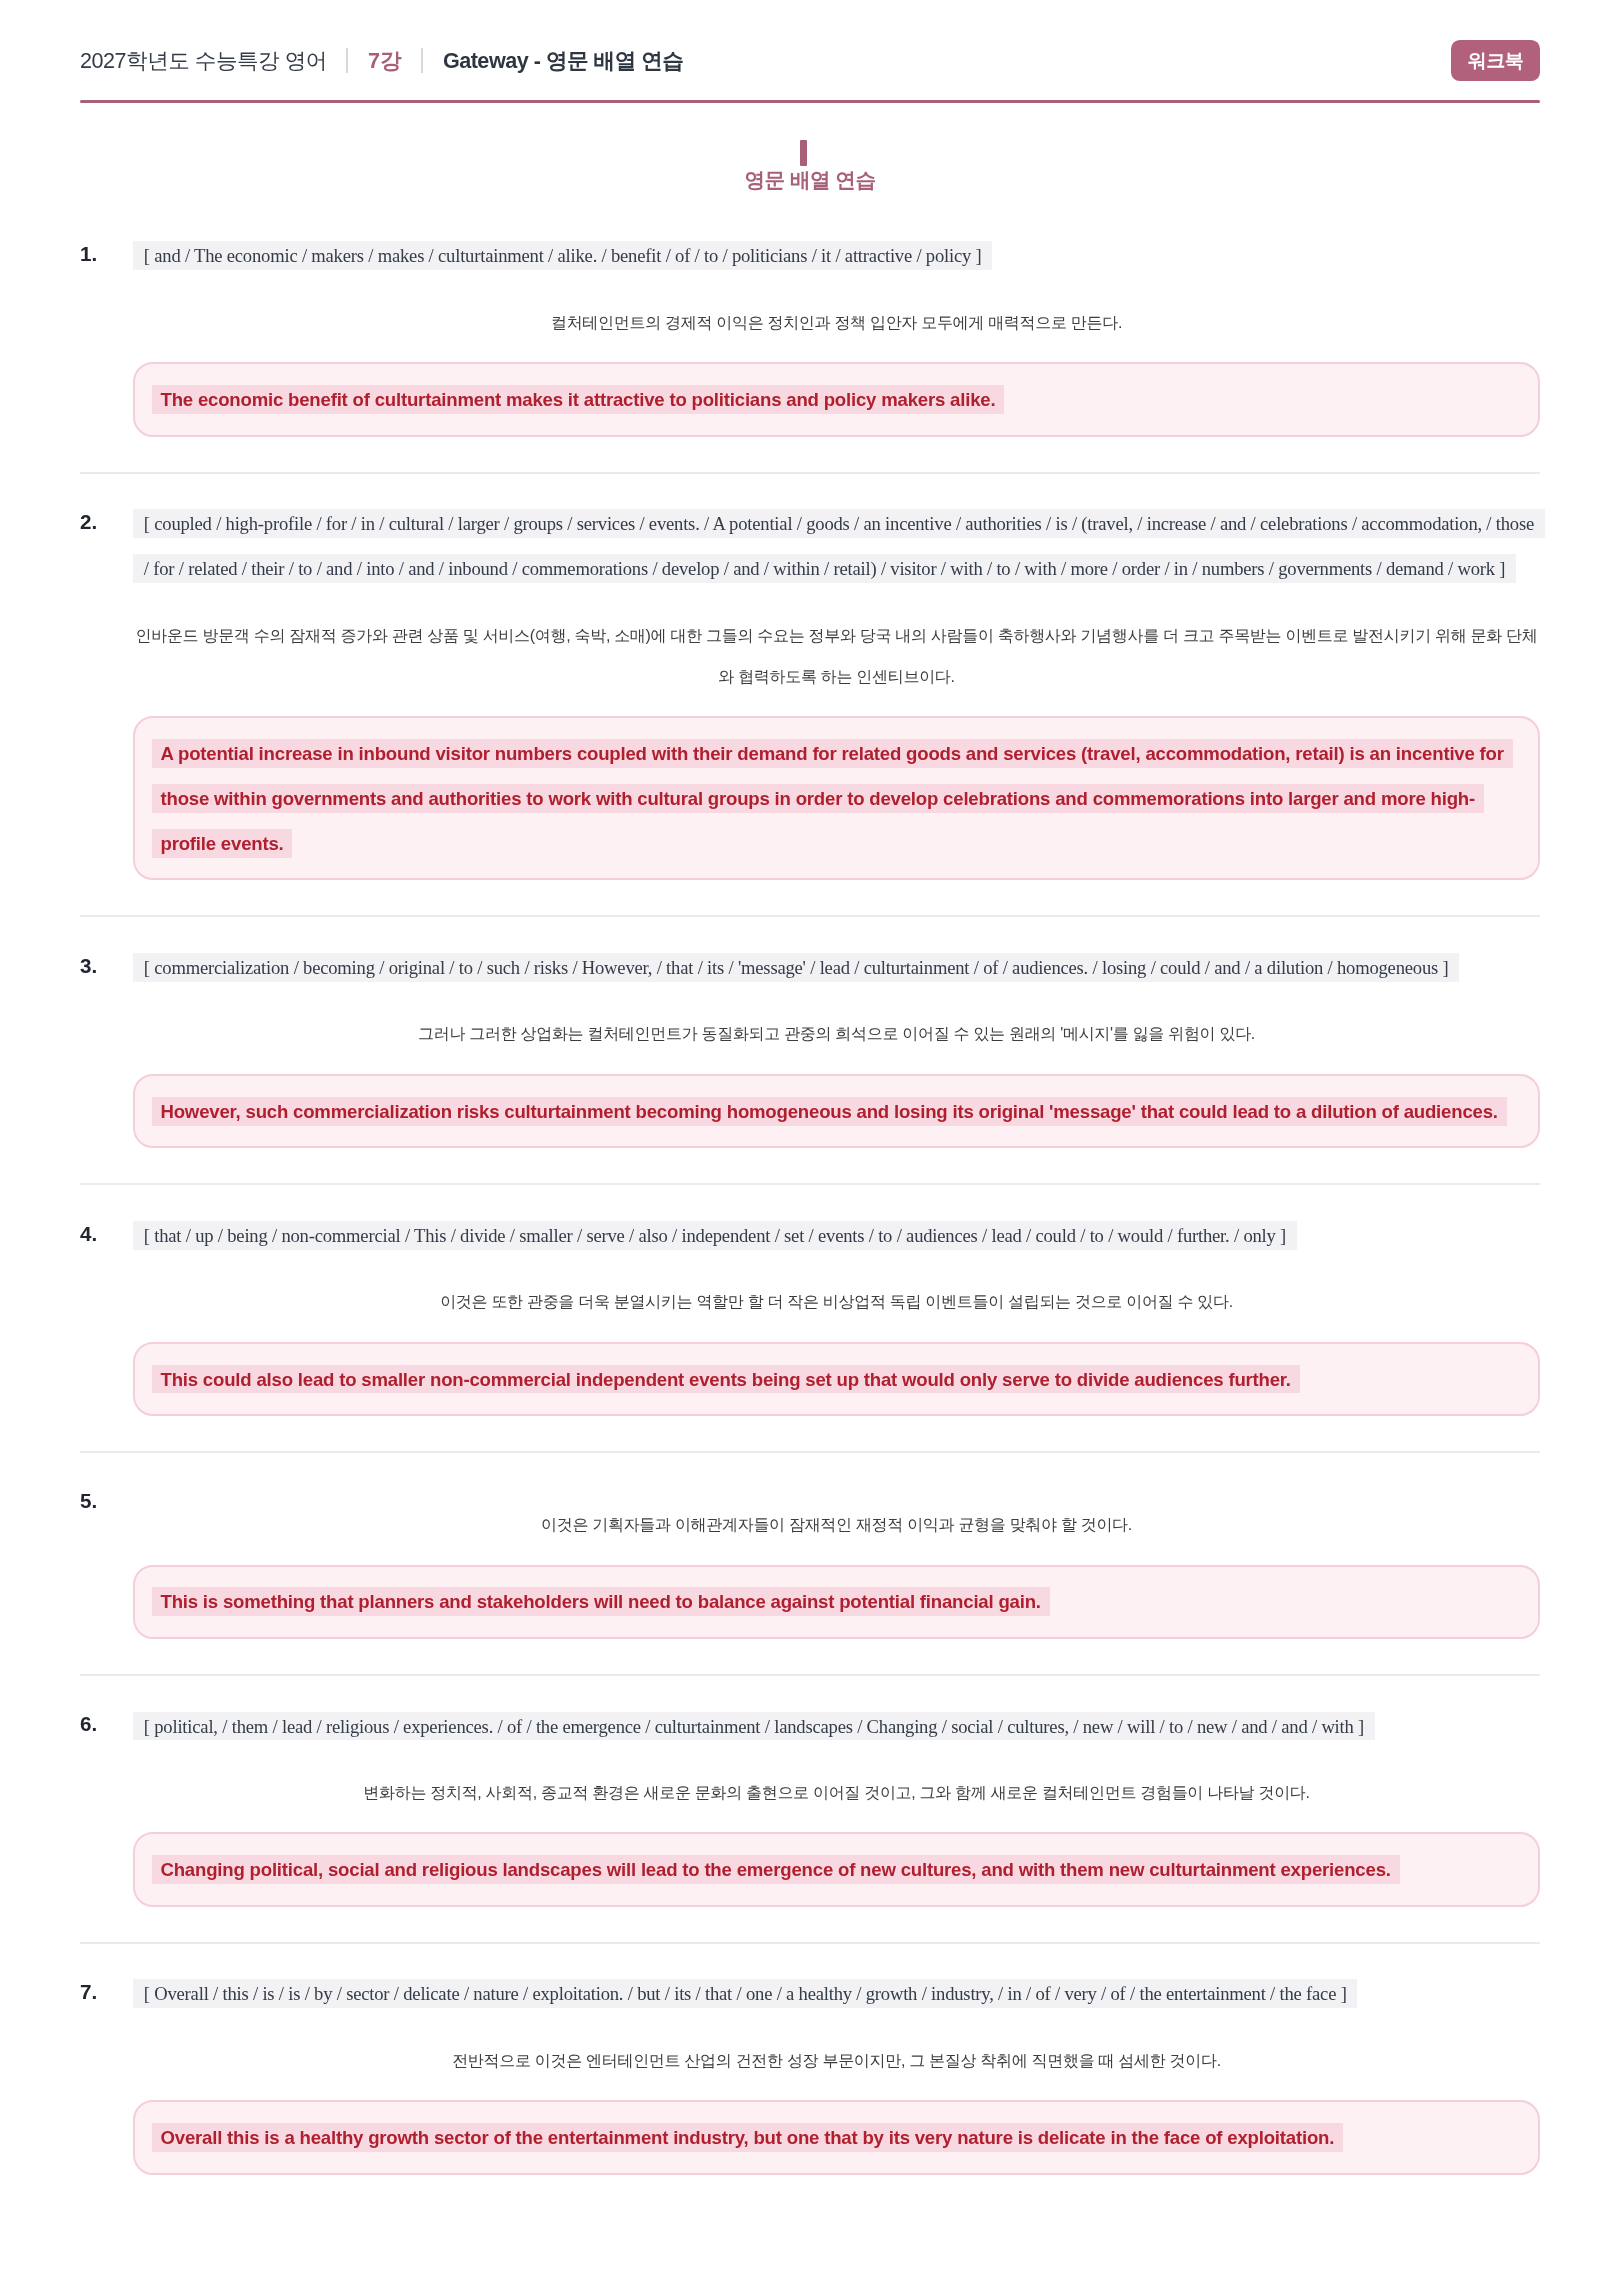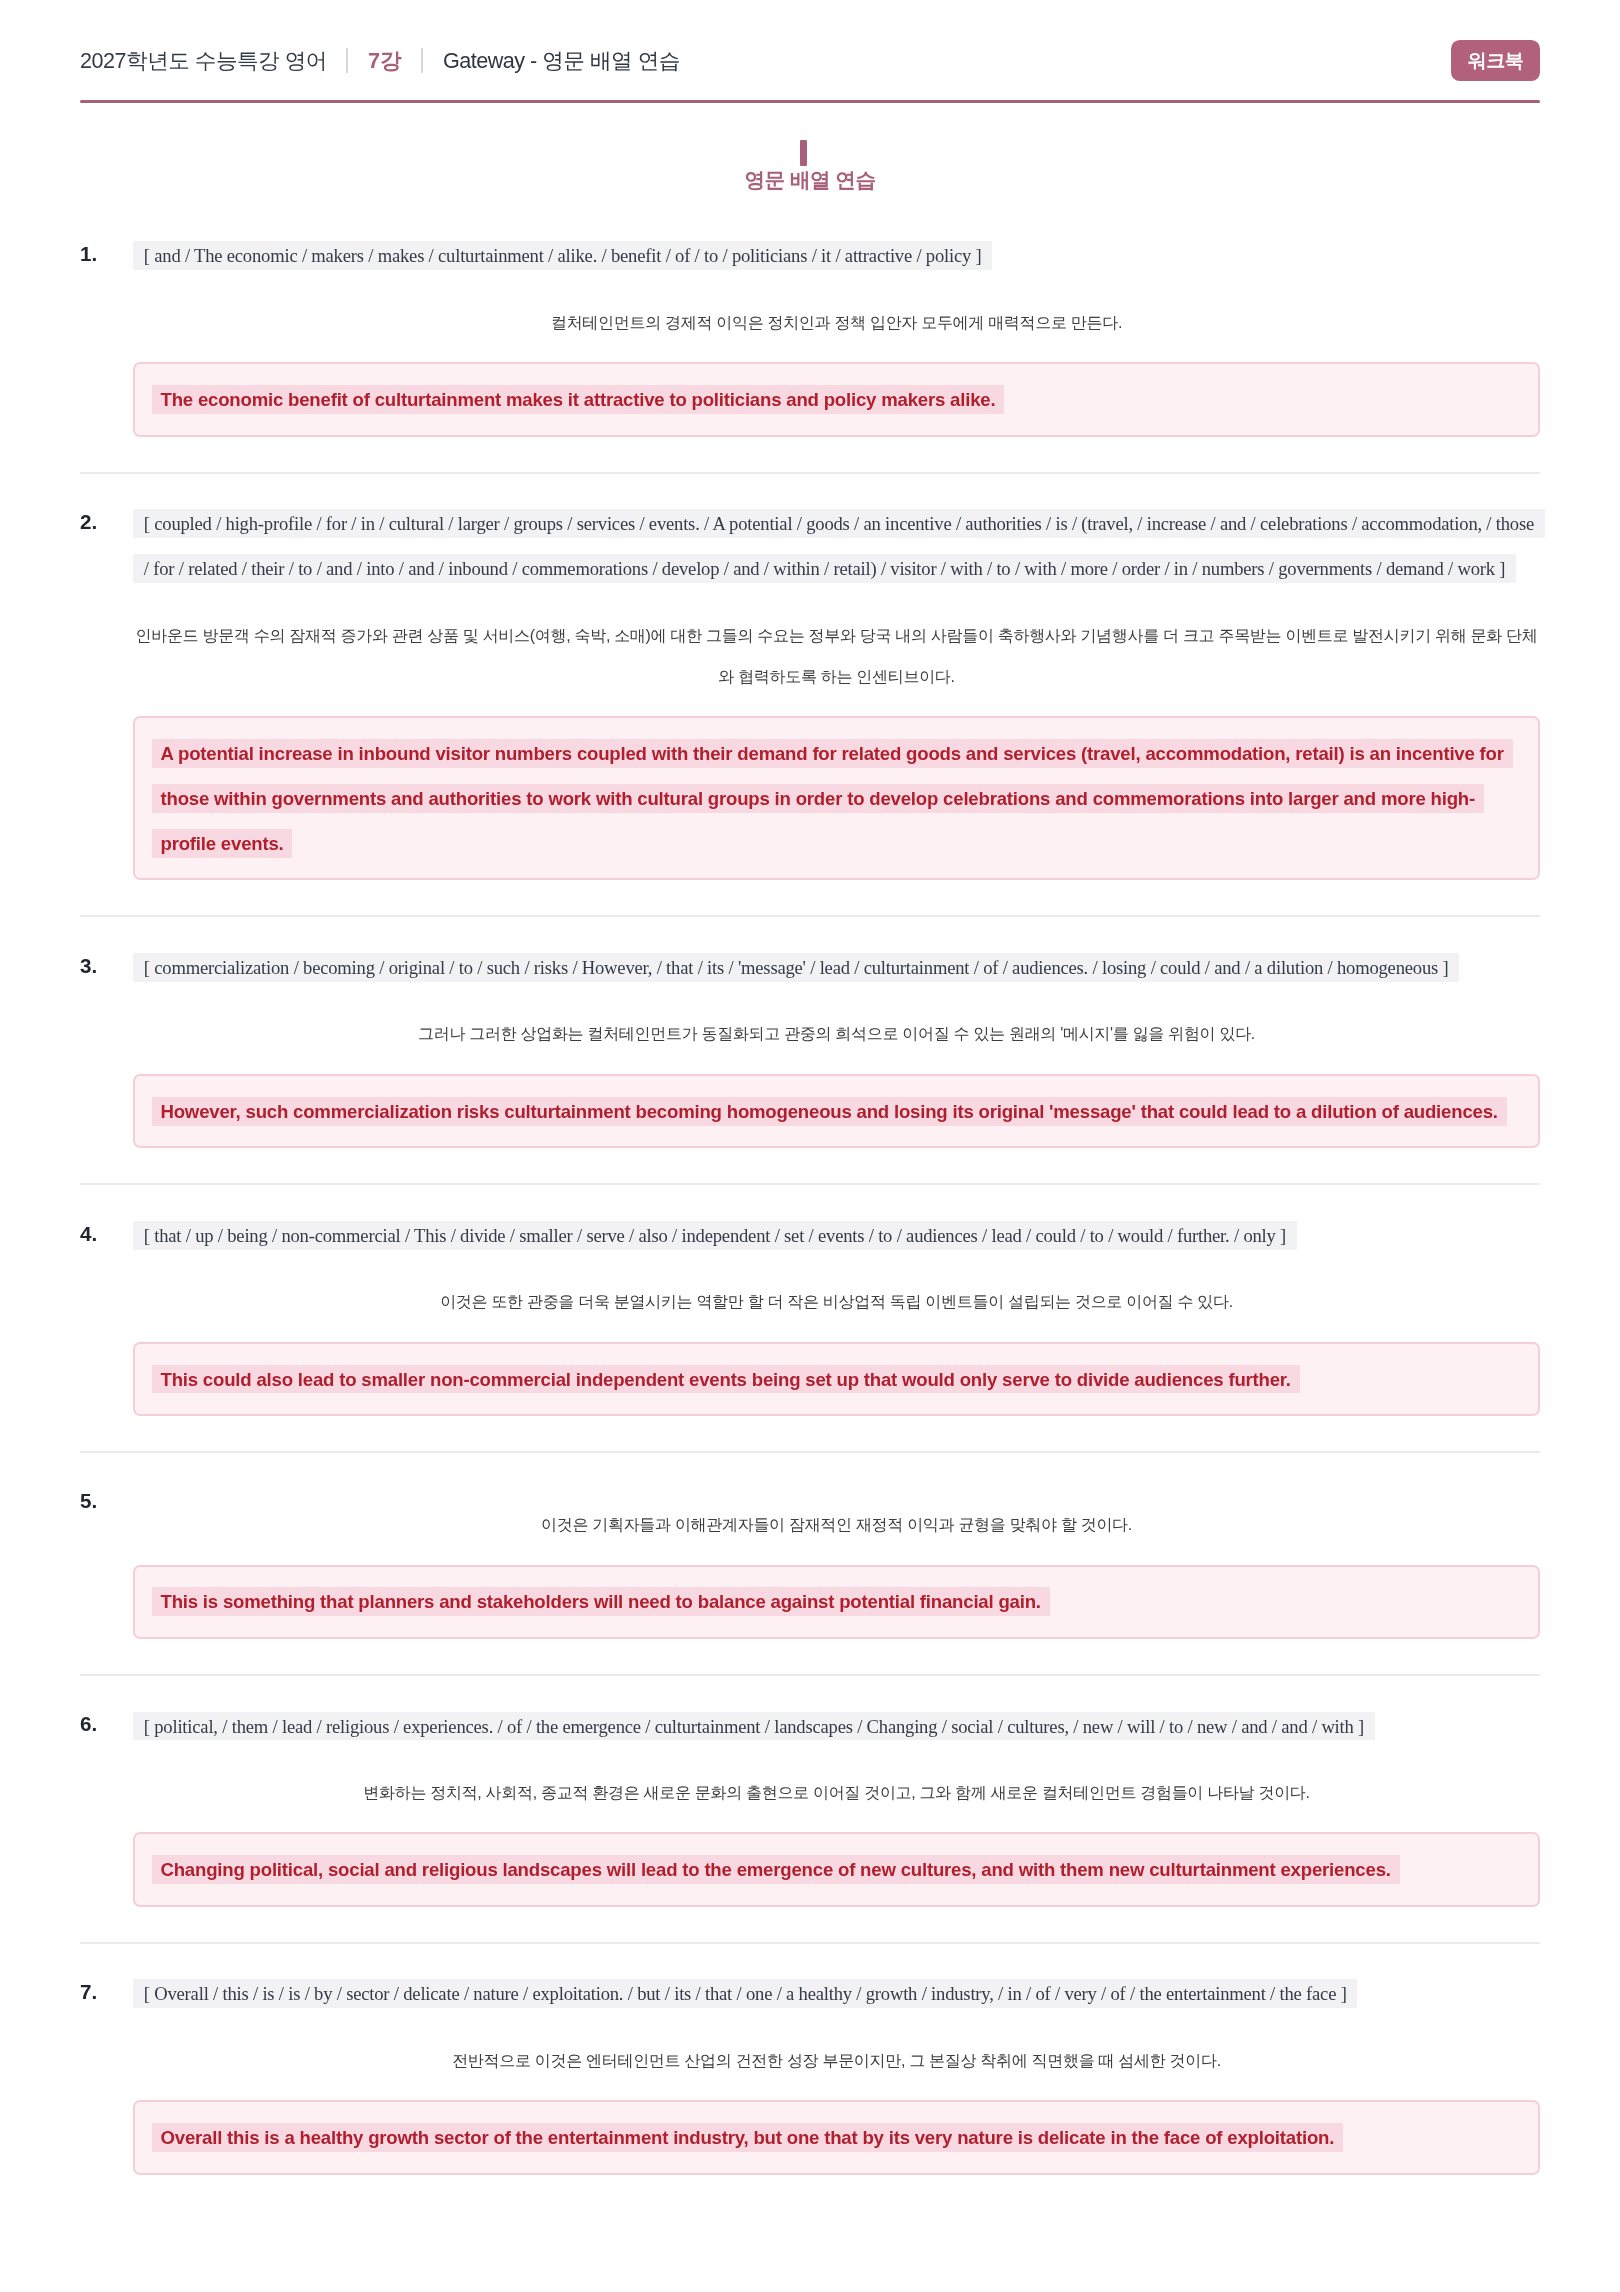--- a/index.html
+++ b/index.html
@@ -22,21 +22,21 @@
     position:relative;
   }
   .page{padding:39px 80px 0 80px;}
 
   
   .header{display:flex;justify-content:space-between;align-items:center;height:43px;}
   .header-left{display:flex;align-items:center;font-size:21.6px;}
   .book-title{color:#333b47;font-weight:500;letter-spacing:-0.5px;}
   .vdiv{width:2px;height:25.5px;background:#d6d9df;margin:0 19.6px;}
   .lecture-no{color:var(--accent);font-weight:bold;}
-  .chapter-title{color:#2e3642;font-weight:normal;letter-spacing:-0.5px;}
+  .chapter-title{color:#2e3642;font-weight:bold;letter-spacing:-0.5px;}
   .badge{
     background:var(--badge-bg);color:#ffffff;font-weight:bold;font-size:19px;
     padding:7.8px 16.7px;border-radius:8.8px;letter-spacing:-0.5px;
   }
   .header-rule{height:3.9px;background:var(--accent);margin-top:17.6px;border-radius:2px;}
 
   
   .section-head{display:flex;align-items:center;margin-top:37px;flex-direction:column;}
   .section-bar{width:6.9px;height:25.5px;background:var(--accent);margin-right:13.7px;border-radius:1px;}
   .section-title{color:var(--accent);font-size:20.6px;font-weight:bold;letter-spacing:-0.5px;}
@@ -54,21 +54,21 @@
     padding:3.9px 10.8px;
     -webkit-box-decoration-break:clone;box-decoration-break:clone;font-family:Liberation Serif, serif;
   }
   .korean{
     margin-top:23.5px;font-size:16px;line-height:41px;color:#3c3c3c;letter-spacing:-0.3px;text-align:center;
   }
   .answer-box{
     margin-top:19.6px;
     background:var(--answer-box-bg);
     border:2px solid var(--answer-box-border);
-    border-radius:7px;
+    border-radius:20px;
     padding:12.7px 16.7px;
   }
   .answer{
     font-size:18.6px;line-height:45px;font-weight:bold;color:var(--answer-text);letter-spacing:-0.2px;
   }
   .answer .hl{
     background:var(--answer-highlight);
     padding:3.9px 8.8px;
     -webkit-box-decoration-break:clone;box-decoration-break:clone;
   }

